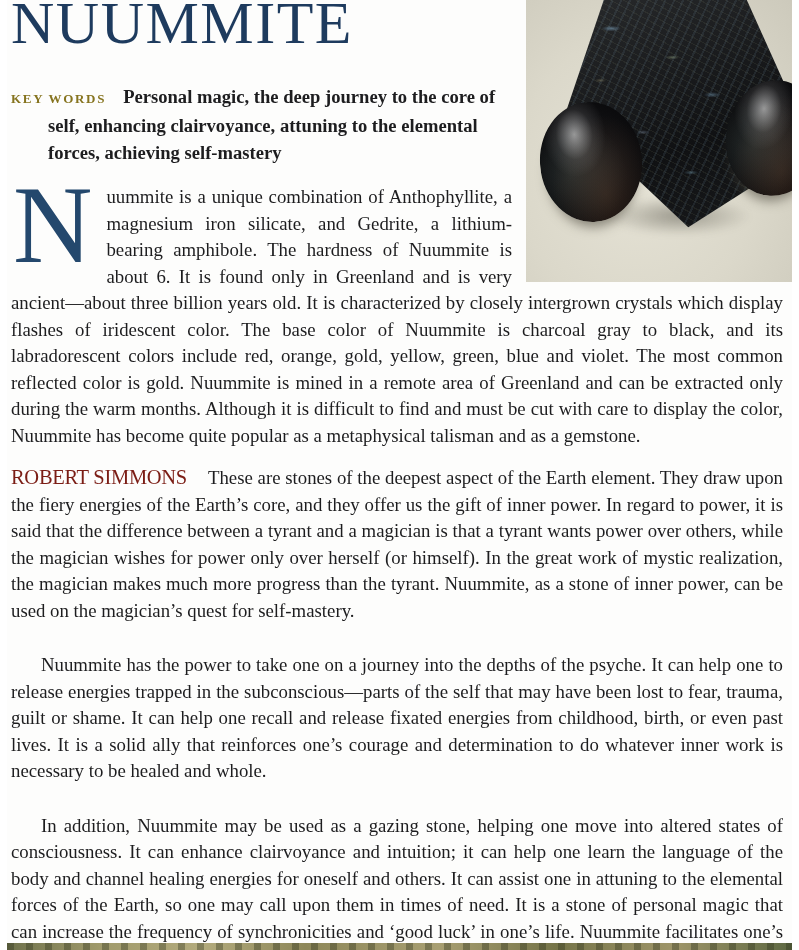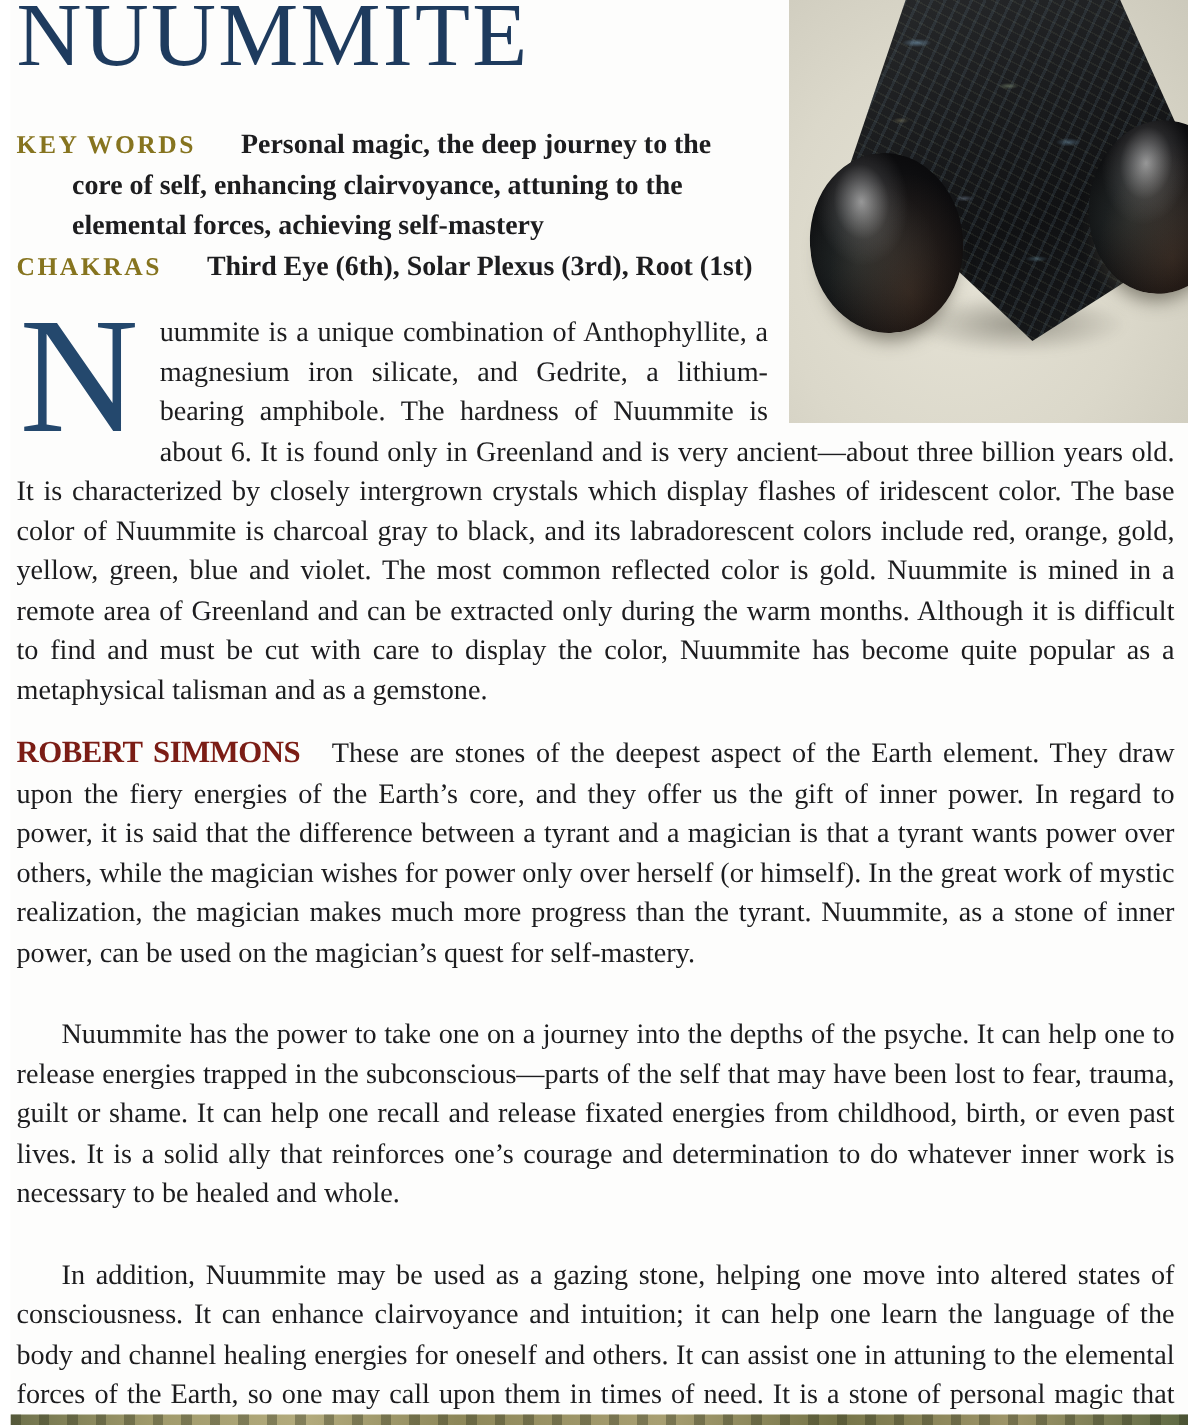--- a/index.html
+++ b/index.html
@@ -64,41 +64,41 @@
     font-weight:normal;
     letter-spacing:1.5px;
     color:#1e3b5e;
   }
 
   
   .attrs { margin-top:31px; font-weight:bold; font-size:18.6px; line-height:27px; }
   .attr  { padding-left:37px; text-indent:-37px; }
   .attr + .attr { margin-top:0; }
   .attr-label {
-    font-size:17px; letter-spacing:1.7px;
+    font-size:13px; letter-spacing:1.7px;
     color:#86741f;
-    margin-right:30px;
+    margin-right:17px;
   }
 
   
   p.body {
     margin:0; font-size:18.8px; line-height:26.5px;
     text-align:justify;
   }
   p.lead { margin-top:18px; }
   .dropcap {
     float:left;
     font-size:110px; line-height:79px;
     height:79px; 
     padding:2px 14px 0 2px;
     color:#24486d;
   }
   p.rs { margin-top:15px; }
   .rs-label {
-    color:#7b1d15; font-weight:bold;
+    color:#7b1d15; font-weight:normal;
     font-size:20.5px; letter-spacing:-0.3px;
     margin-right:21px;
     white-space:nowrap;
   }
   p.indent { text-indent:30px;margin-top:28px; }
 
   
   .bottom-strip {
     position:absolute; left:0; right:0; bottom:0; height:7px;
     background:
@@ -116,21 +116,20 @@
       <div class="slab-shadow"></div>
       <div class="slab"></div>
       <div class="cab cab-left"></div>
       <div class="cab cab-right"></div>
     </div>
 
     <h1 class="title">NUUMMITE</h1>
 
     <div class="attrs">
       <div class="attr"><span class="attr-label">KEY WORDS</span><span class="attr-value">Personal magic, the deep journey to the core of self, enhancing clairvoyance, attuning to the elemental forces, achieving self-mastery</span></div>
-      <div class="attr"><span class="attr-label">CHAKRAS</span><span class="attr-value">Third Eye (6th), Solar Plexus (3rd), Root (1st)</span></div>
     </div>
 
     <p class="body lead"><span class="dropcap">N</span><span>uummite is a unique combination of Anthophyllite, a magnesium iron silicate, and Gedrite, a lithium-bearing amphibole. The hardness of Nuummite is about 6. It is found only in Greenland and is very ancient—about three billion years old. It is characterized by closely intergrown crystals which display flashes of iridescent color. The base color of Nuummite is charcoal gray to black, and its labradorescent colors include red, orange, gold, yellow, green, blue and violet. The most common reflected color is gold. Nuummite is mined in a remote area of Greenland and can be extracted only during the warm months. Although it is difficult to find and must be cut with care to display the color, Nuummite has become quite popular as a metaphysical talisman and as a gemstone.</span></p>
 
     <p class="body rs"><span class="rs-label">ROBERT SIMMONS</span><span>These are stones of the deepest aspect of the Earth element. They draw upon the fiery energies of the Earth’s core, and they offer us the gift of inner power. In regard to power, it is said that the difference between a tyrant and a magician is that a tyrant wants power over others, while the magician wishes for power only over herself (or himself). In the great work of mystic realization, the magician makes much more progress than the tyrant. Nuummite, as a stone of inner power, can be used on the magician’s quest for self-mastery.</span></p>
 
     <p class="body indent">Nuummite has the power to take one on a journey into the depths of the psyche. It can help one to release energies trapped in the subconscious—parts of the self that may have been lost to fear, trauma, guilt or shame. It can help one recall and release fixated energies from childhood, birth, or even past lives. It is a solid ally that reinforces one’s courage and determination to do whatever inner work is necessary to be healed and whole.</p>
 
     <p class="body indent">In addition, Nuummite may be used as a gazing stone, helping one move into altered states of consciousness. It can enhance clairvoyance and intuition; it can help one learn the language of the body and channel healing energies for oneself and others. It can assist one in attuning to the elemental forces of the Earth, so one may call upon them in times of need. It is a stone of personal magic that can increase the frequency of synchronicities and ‘good luck’ in one’s life. Nuummite facilitates one’s efforts to transform ungrounded fantasy into magical reality.</p>
 

